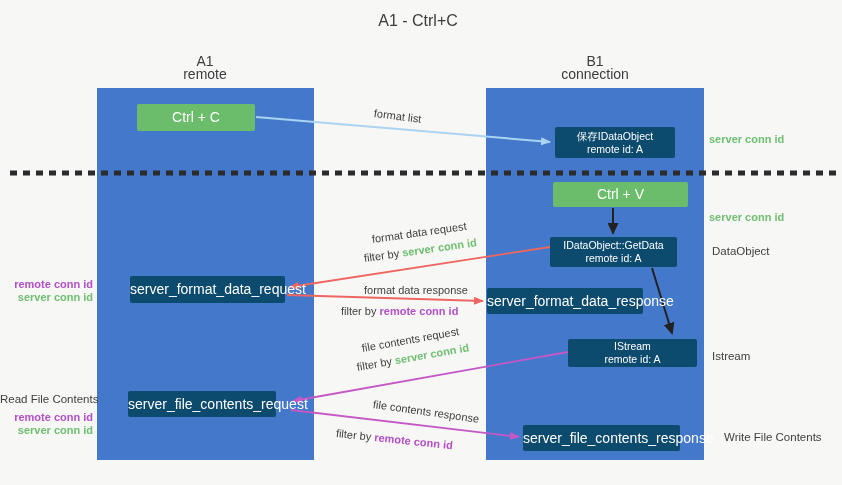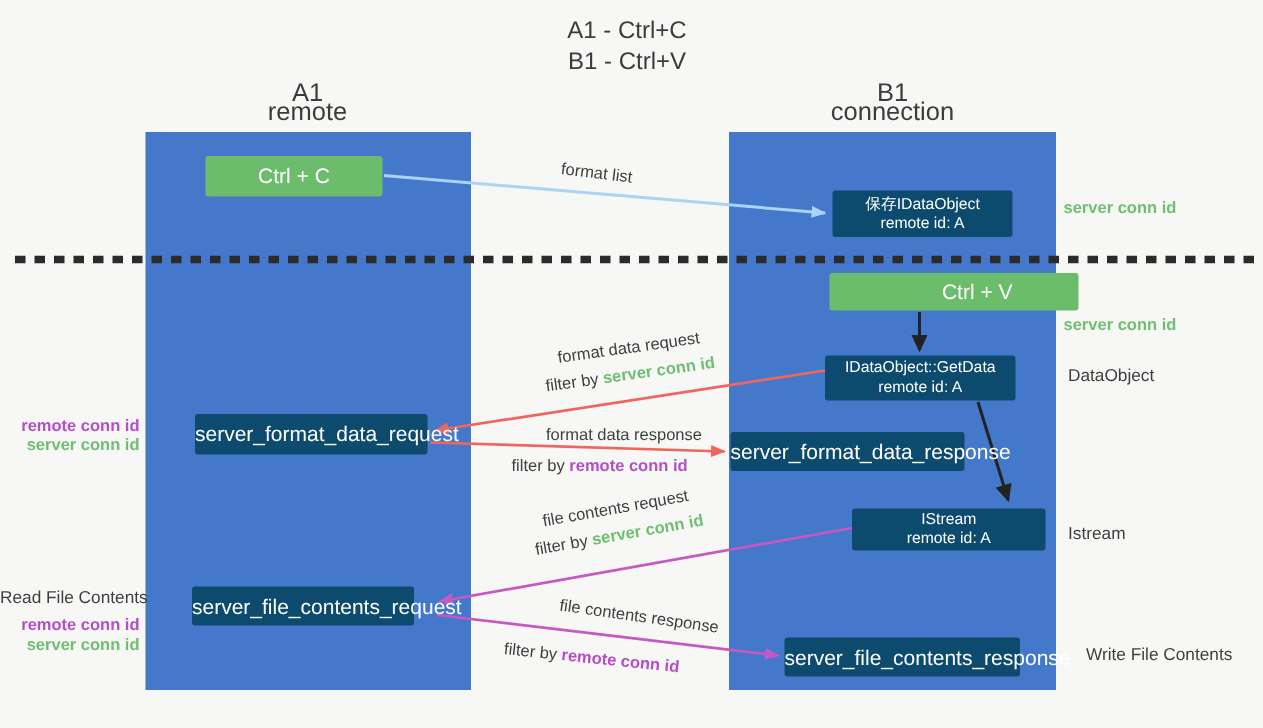--- a/index.html
+++ b/index.html
@@ -14,21 +14,21 @@
   .canvas{position:absolute;inset:0;width:842px;height:485px;}
 
   .title{
     position:absolute;left:308px;top:10px;width:220px;
     text-align:center;font-size:16px;line-height:21px;color:#3c3c3c;
     z-index:4;
   }
 
   .lane-header{
     position:absolute;top:55px;width:120px;text-align:center;
-    font-size:17px;line-height:13px;color:#3c3c3c;z-index:4;
+    font-size:14px;line-height:13px;color:#3c3c3c;z-index:4;
   }
   .lane-header.left{left:145px;}
   .lane-header.right{left:535px;}
 
   .lane{
     position:absolute;top:88px;height:372px;width:217px;
     background:#4478cb;z-index:1;
   }
   .lane.left{left:97px;}
   .lane.right{left:486px;width:218px;}
@@ -53,21 +53,20 @@
   .right-align{text-align:right;}
   .rot{transform-origin:left center;}
 </style>
 </head>
 <body>
 
 <div class="canvas">
 
   <div class="title">
     <div>A1 - Ctrl+C</div>
-    <div>B1 - Ctrl+V</div>
   </div>
 
   <div class="lane-header left">
     <div>A1</div>
     <div>remote</div>
   </div>
   <div class="lane-header right">
     <div>B1</div>
     <div>connection</div>
   </div>
@@ -110,21 +109,21 @@
 
   <div class="box green" style="left:137px;top:104px;width:118px;height:27px;">
     <div>Ctrl + C</div>
   </div>
 
   <div class="box orange" style="left:555px;top:127px;width:120px;height:31px;font-size:10.5px;">
     <div>保存IDataObject</div>
     <div>remote id: A</div>
   </div>
 
-  <div class="box green" style="left:553px;top:182px;width:135px;height:25px;padding-left:31px;">
+  <div class="box green" style="left:553px;top:182px;width:135px;height:25px;">
     <div>Ctrl + V</div>
   </div>
 
   <div class="box orange" style="left:550px;top:237px;width:127px;height:30px;font-size:10.5px;">
     <div>IDataObject::GetData</div>
     <div>remote id: A</div>
   </div>
 
   <div class="box orange" style="left:487px;top:288px;width:156px;height:26px;">
     <div>server_format_data_response</div>

